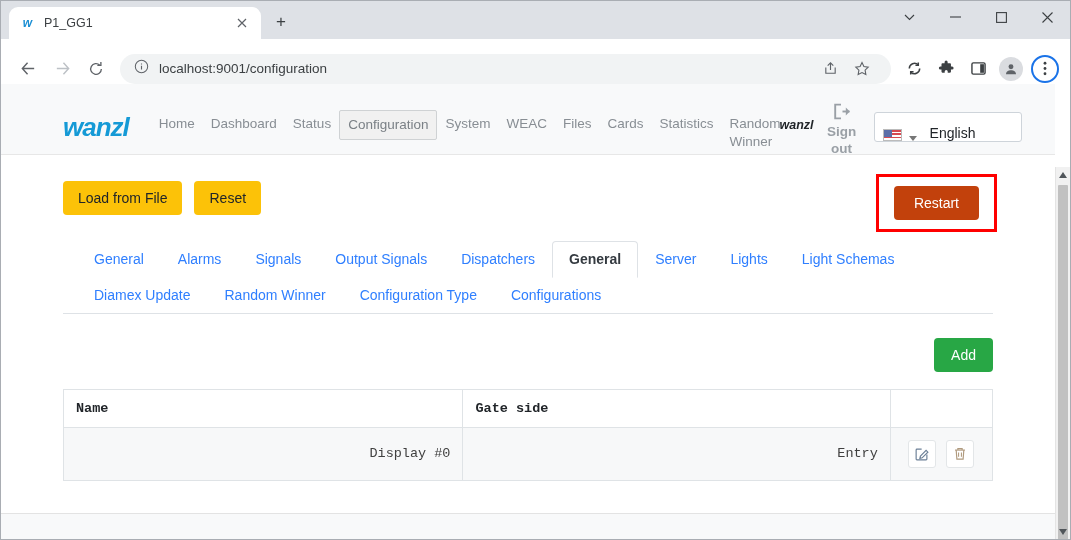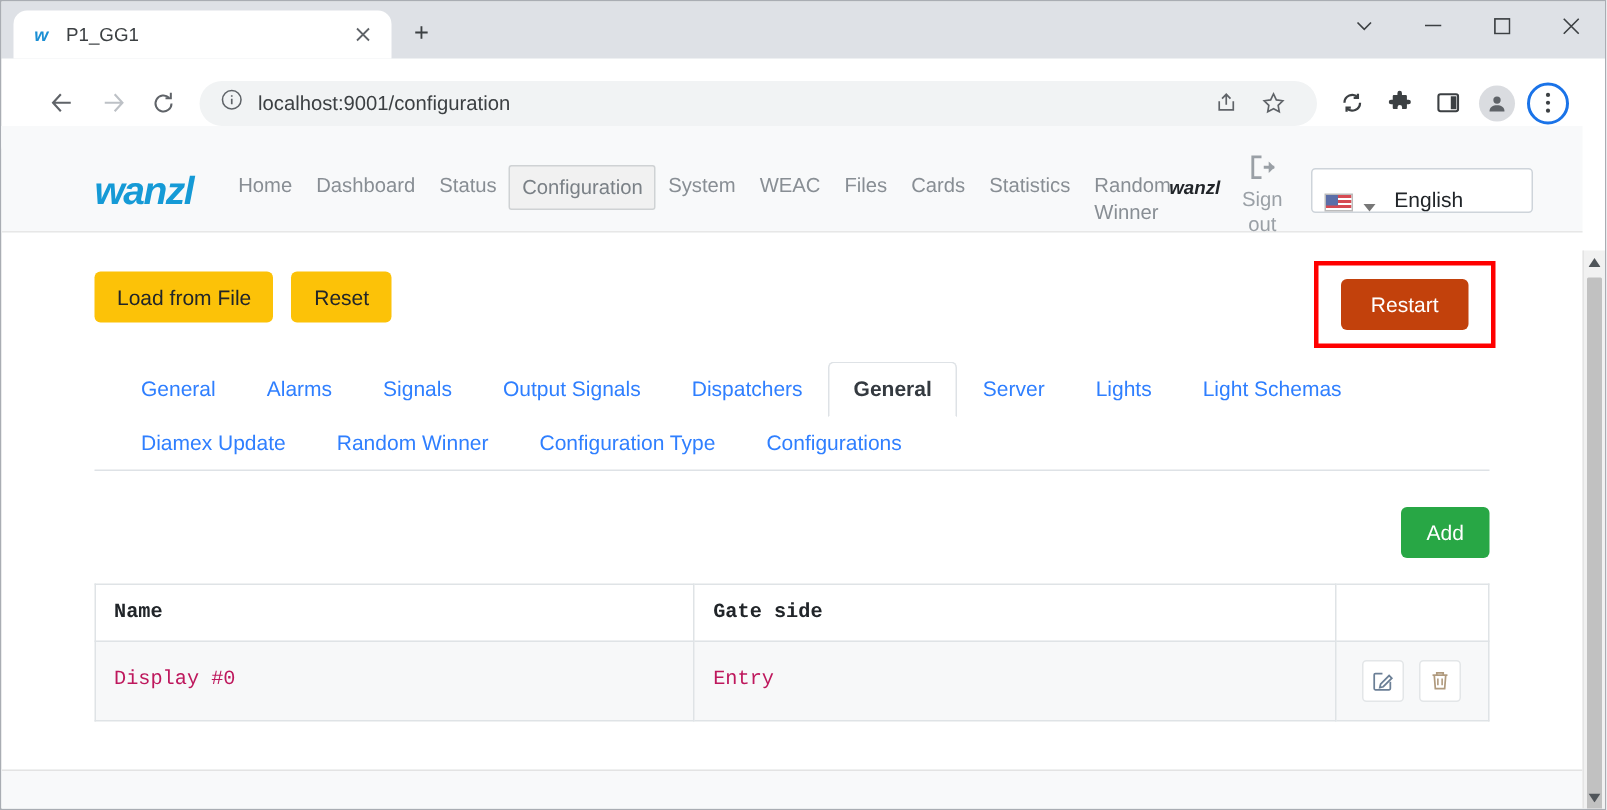--- a/index.html
+++ b/index.html
@@ -23,21 +23,21 @@
   .favicon { width:16px; height:16px; display:flex; align-items:center; justify-content:center;
              color:#1b8fd4; font-weight:bold; font-size:12px; font-style:italic; letter-spacing:-1px;}
   .tab-title { flex:1; font-size:12.5px; color:#3c4043; white-space:nowrap; overflow:hidden; }
   .tab-close { width:18px; height:18px; display:flex; align-items:center; justify-content:center;
                color:#5f6368; font-size:14px; }
   .newtab { width:28px; height:28px; margin-left:6px; margin-bottom:3px;
             display:flex; align-items:center; justify-content:center; color:#3c4043; font-size:17px; }
   .wincontrols { position:absolute; right:0; top:0; height:32px; display:flex; }
   .wc { width:46px; height:32px; display:flex; align-items:center; justify-content:center; color:#3c4043; }
 
-  .toolbar { height:60px; background:#fff; display:flex; align-items:center; padding:0 24px; gap:2px;
+  .toolbar { height:60px; background:#fff; display:flex; align-items:center; padding:0 11px; gap:2px;
              border-bottom:1px solid #e0e0e0; }
   .navbtn { width:32px; height:32px; display:flex; align-items:center; justify-content:center;
             color:#5f6368; border-radius:50%; }
   .navbtn.disabled { color:#bdc1c6; }
   .omnibox { flex:1; height:30px; background:#f1f3f4; border-radius:15px; display:flex; align-items:center;
              padding:0 14px; gap:10px; margin:0 6px; }
   .omnibox .url { font-size:13.5px; color:#3c4043; }
   .ob-right { display:flex; align-items:center; gap:2px; margin-left:auto; }
   .tb-icon { width:30px; height:30px; display:flex; align-items:center; justify-content:center; color:#5f6368; }
   .avatar-btn { width:24px; height:24px; border-radius:50%; background:#dadce0; display:flex;
@@ -52,21 +52,21 @@
   .appnav { background:#f8f9fa; border-bottom:1px solid #e7e7e7; height:71px;
             display:flex; align-items:flex-start; padding:18px 22px 0 62px; }
   .brand { font-size:26px; font-weight:bold; font-style:italic; color:#159ad6; letter-spacing:-1px;
            margin-right:22px; margin-top:10px; }
   .navlinks { display:flex; align-items:flex-start; gap:0px; margin-top:8px; flex-wrap:nowrap; }
   .navlink { font-size:13.5px; color:#888e94; padding:5px 8px; white-space:nowrap; line-height:1.35;}
   .navlink.boxed { border:1px solid #cfd2d4; background:#f1f1f1; color:#7a8086; border-radius:2px; }
   .navlink.wrap { width:52px; white-space:normal; }
   .user { font-size:12.5px; color:#212529; font-style:italic; font-weight:bold; margin:16px 8px 0 6px; white-space:nowrap;}
   .signout { display:flex; flex-direction:column; align-items:center; color:#9aa0a6; width:40px; margin-top:1px;}
-  .signout .so-label { font-size:13.5px; line-height:1.25; text-align:center; }
+  .signout .so-label { font-size:13.5px; line-height:1.25; text-align:center;font-weight:bold; }
   .langbox { margin-left:12px; margin-top:10px; border:1px solid #ced4da; border-radius:3px;
              height:30px; width:148px; display:flex; align-items:flex-end; padding:0 8px; gap:7px; background:#fff;}
   .flag { width:19px; height:12px; position:relative; overflow:hidden; border:0.5px solid #bbb; }
   .flag .stripes { position:absolute; inset:0;
     background: repeating-linear-gradient(to bottom,#d64a52 0,#d64a52 1.7px,#fff 1.7px,#fff 3.4px); }
   .flag .canton { position:absolute; left:0; top:0; width:8px; height:6.5px; background:#5b6ea8; }
   .caret { width:0;height:0;border-left:4px solid transparent;border-right:4px solid transparent;
            border-top:5px solid #777; }
   .langlabel { font-size:14px; color:#212529; margin-left:6px;}
 
@@ -86,22 +86,22 @@
   .tabitem { font-size:14px; color:#2f7fff; padding:9px 16px; white-space:nowrap; cursor:pointer;
              border:1px solid transparent; margin-bottom:-1px; border-radius:4px 4px 0 0; line-height:1.2;}
   .tabitem.active { color:#343a40; font-weight:bold; background:#fff;
                     border-color:#dee2e6 #dee2e6 #fff; }
 
   .addrow { display:flex; justify-content:flex-end; margin-top:24px; padding-right:0; }
 
   table.grid { width:100%; border-collapse:collapse; margin-top:17px;font-family:Liberation Mono, monospace; }
   table.grid th { text-align:left; font-size:13.5px; color:#212529; font-weight:bold;
                   padding:11px 12px; border:1px solid #dfe3e6; background:#fff; }
-  table.grid td { font-size:13.5px; color:#be185d; padding:12px 12px; border:1px solid #dfe3e6;
-                  background:#f7f8f9; }
+  table.grid td { font-size:13.5px; color:#404040; padding:12px 12px; border:1px solid #dfe3e6;
+                  background:#f7f8f9;text-align:right; }
   .col-name { width:43%; }
   .col-gate { width:46%; }
   .col-act  { width:11%; }
   .actions { display:flex; gap:10px; justify-content:center; align-items:center; }
   .iconbtn { width:28px; height:28px; border:1px solid #e3e6e8; background:#fff; border-radius:3px;
              display:flex; align-items:center; justify-content:center; cursor:pointer; }
 
   .footer { position:absolute; left:0; right:0; bottom:0; height:26px; background:#f8f9fa;
             border-top:1px solid #e3e3e3; overflow:hidden; }
   .footer span { position:absolute; top:19px; left:90px; font-size:11px; color:#6c757d; white-space:nowrap; }

